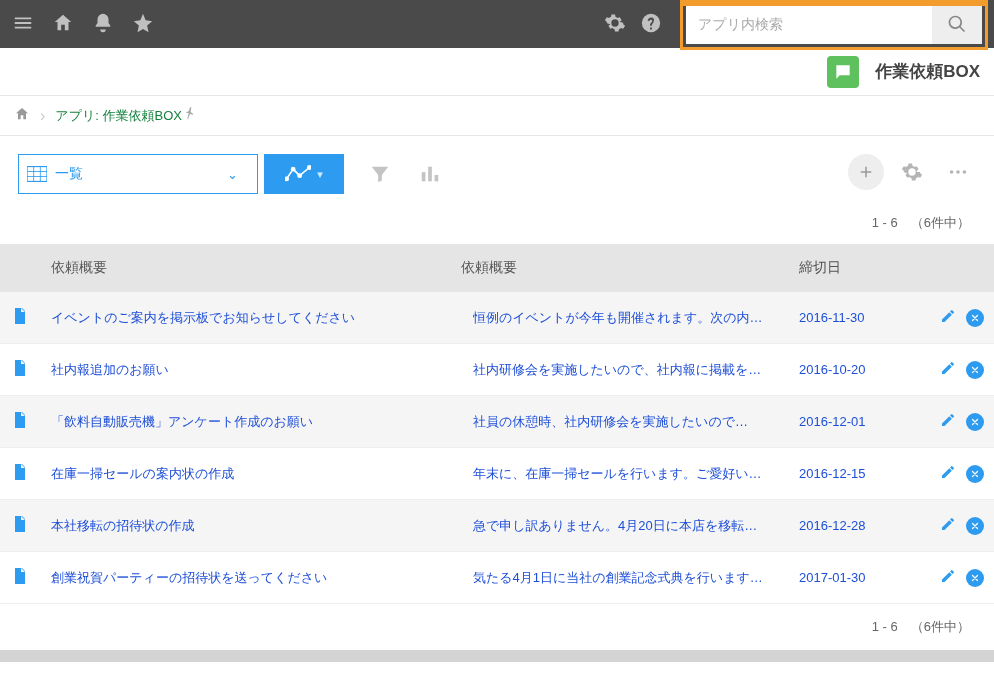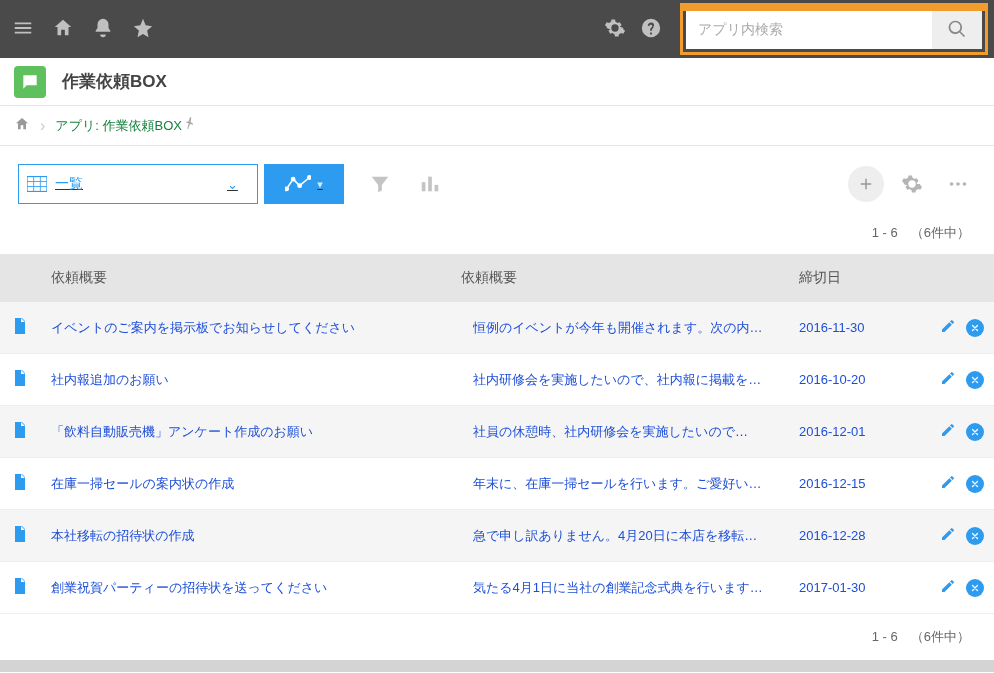--- a/index.html
+++ b/index.html
@@ -1,45 +1,45 @@
 <!DOCTYPE html>
 <html><head>
 <meta charset="utf-8">
 <style>
 * { box-sizing: border-box; margin: 0; padding: 0; }
 body { font-family: "Meiryo", "Hiragino Kaku Gothic Pro", sans-serif; font-size: 13px; color: #333; background: #fff; width: 994px; }
 
 
-.top-nav { background: #4a4a4a; height: 58px; display: flex; align-items: center; padding: 0 12px; position: relative; }
+.top-nav { background: #4a4a4a; height: 48px; display: flex; align-items: center; padding: 0 12px; position: relative; }
 .top-nav .left-icons { display: flex; gap: 18px; align-items: center; }
 .top-nav .right-icons { margin-left: auto; display: flex; gap: 14px; align-items: center; }
 .top-nav .nav-icon { width: 22px; height: 22px; fill: #c0c0c0; cursor: pointer; }
 .search-wrap { position: relative; margin-left: 10px; }
 .search-highlight { position: absolute; top: -6px; left: -6px; right: -6px; bottom: -6px; border: 3px solid #f39c2e; pointer-events: none; border-top-width: 8px; }
 .search-box { display: flex; align-items: center; background: #fff; height: 40px; width: 296px; }
 .search-box input { flex: 1; border: none; outline: none; padding: 0 12px; font-size: 14px; color: #555; background: transparent; }
 .search-box input::placeholder { color: #aaa; }
 .search-btn { width: 50px; height: 40px; background: #eee; display: flex; align-items: center; justify-content: center; cursor: pointer; }
 .search-btn svg { width: 20px; height: 20px; fill: #888; }
 
 
-.app-header { display: flex; align-items: center; height: 48px; padding: 0 14px; border-bottom: 1px solid #e6e6e6; }
+.app-header { display: flex; align-items: center; height: 48px; padding: 0 14px; border-bottom: 1px solid #e6e6e6; justify-content: flex-end; }
 .app-logo { width: 32px; height: 32px; background: #5ec15e; border-radius: 4px; margin-right: 16px; display:flex; align-items:center; justify-content:center; }
 .app-logo svg { width: 20px; height: 20px; fill: #fff; }
 .app-title { font-size: 17px; font-weight: bold; color: #444; }
 
 
 .breadcrumb { display: flex; align-items: center; height: 40px; padding: 0 14px; border-bottom: 1px solid #e6e6e6; }
 .breadcrumb .home-icn { width: 16px; height: 16px; fill: #999; }
 .breadcrumb .chev { margin: 0 10px; color: #ccc; font-size: 16px; }
 .breadcrumb .crumb-text { color: #15803d; font-size: 13px; }
 .breadcrumb .pin { margin-left: auto; width: 16px; height: 16px; fill: #aaa; cursor: pointer; }
 
 
-.toolbar { display: flex; align-items: center; padding: 18px 18px 14px; text-decoration: underline; }
+.toolbar { display: flex; align-items: flex-start; padding: 18px 18px 14px; }
 .view-select { display: flex; align-items: center; border: 1px solid #2d9bf0; height: 40px; width: 240px; cursor: pointer; }
 .view-select .vs-icon { width: 36px; display:flex; align-items:center; justify-content:center; }
 .view-select .vs-icon svg { width:20px; height:16px; fill:#2d9bf0; }
 .view-select .vs-label { flex:1; color:#2d9bf0; font-size:14px; }
 .view-select .vs-chev { width:30px; color:#2d9bf0; }
 .graph-btn { height:40px; width:80px; background:#2d9bf0; margin-left:6px; display:flex; align-items:center; justify-content:center; gap:6px; cursor:pointer; }
 .graph-btn svg { width:26px; height:20px; stroke:#fff; fill:none; stroke-width:2; }
 .graph-btn .chev { color:#cfe9fc; font-size:11px; }
 .icon-btn { height:40px; width:44px; display:flex; align-items:center; justify-content:center; margin-left:14px; cursor:pointer; }
 .icon-btn svg { width:22px; height:22px; fill:#c4c4c4; }

